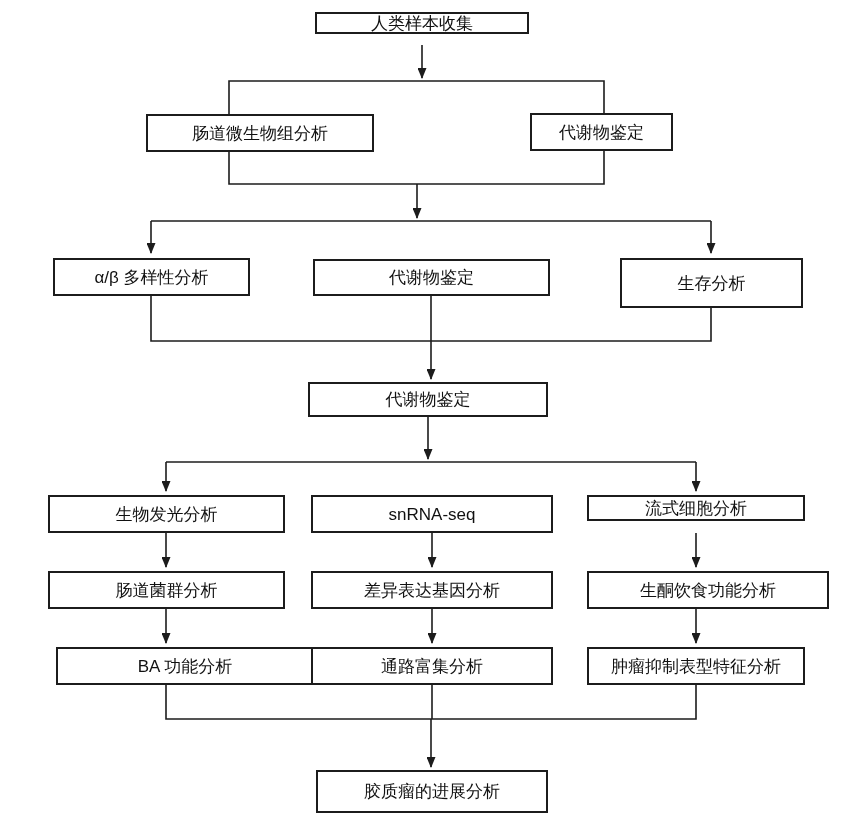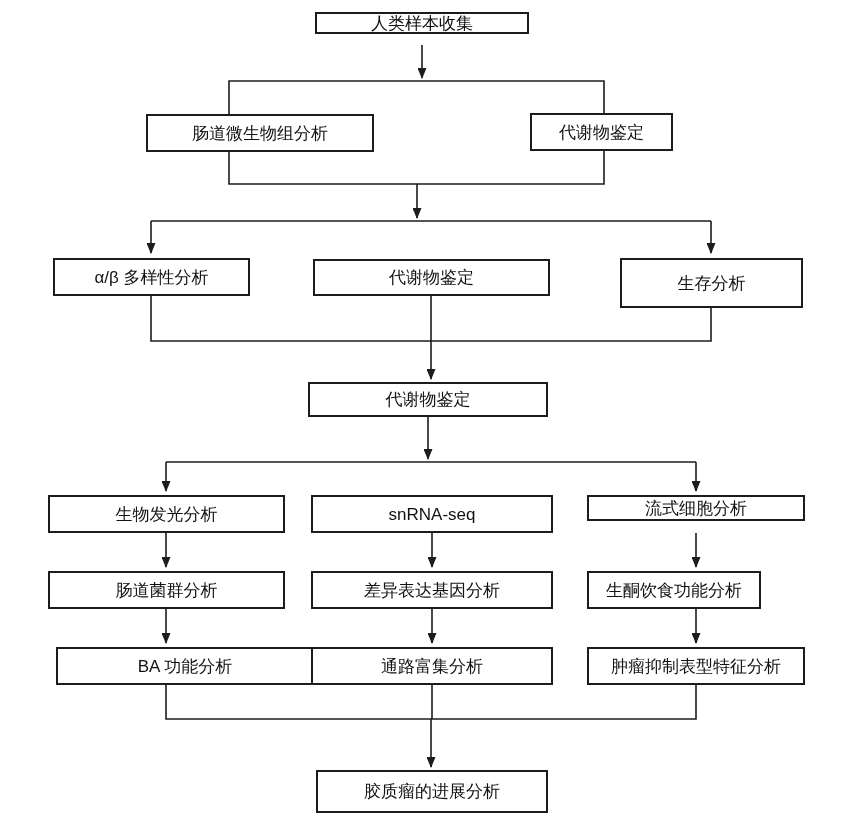--- a/index.html
+++ b/index.html
@@ -84,21 +84,21 @@
   <div class="node" style="left:48px;top:495px;width:237px;height:38px;">生物发光分析</div>
 
   <div class="node" style="left:311px;top:495px;width:242px;height:38px;">snRNA-seq</div>
 
   <div class="node" style="left:587px;top:495px;width:218px;height:26px;">流式细胞分析</div>
 
   <div class="node" style="left:48px;top:571px;width:237px;height:38px;">肠道菌群分析</div>
 
   <div class="node" style="left:311px;top:571px;width:242px;height:38px;">差异表达基因分析</div>
 
-  <div class="node" style="left:587px;top:571px;width:174px;height:38px;">生酮饮食功能分析</div>
+  <div class="node" style="left:587px;top:571px;width:242px;height:38px;">生酮饮食功能分析</div>
 
   <div class="node" style="left:56px;top:647px;width:258px;height:38px;">BA 功能分析</div>
 
   <div class="node" style="left:311px;top:647px;width:242px;height:38px;">通路富集分析</div>
 
   <div class="node" style="left:587px;top:647px;width:218px;height:38px;">肿瘤抑制表型特征分析</div>
 
   <div class="node" style="left:316px;top:770px;width:232px;height:43px;">胶质瘤的进展分析</div>
 
 </div>

